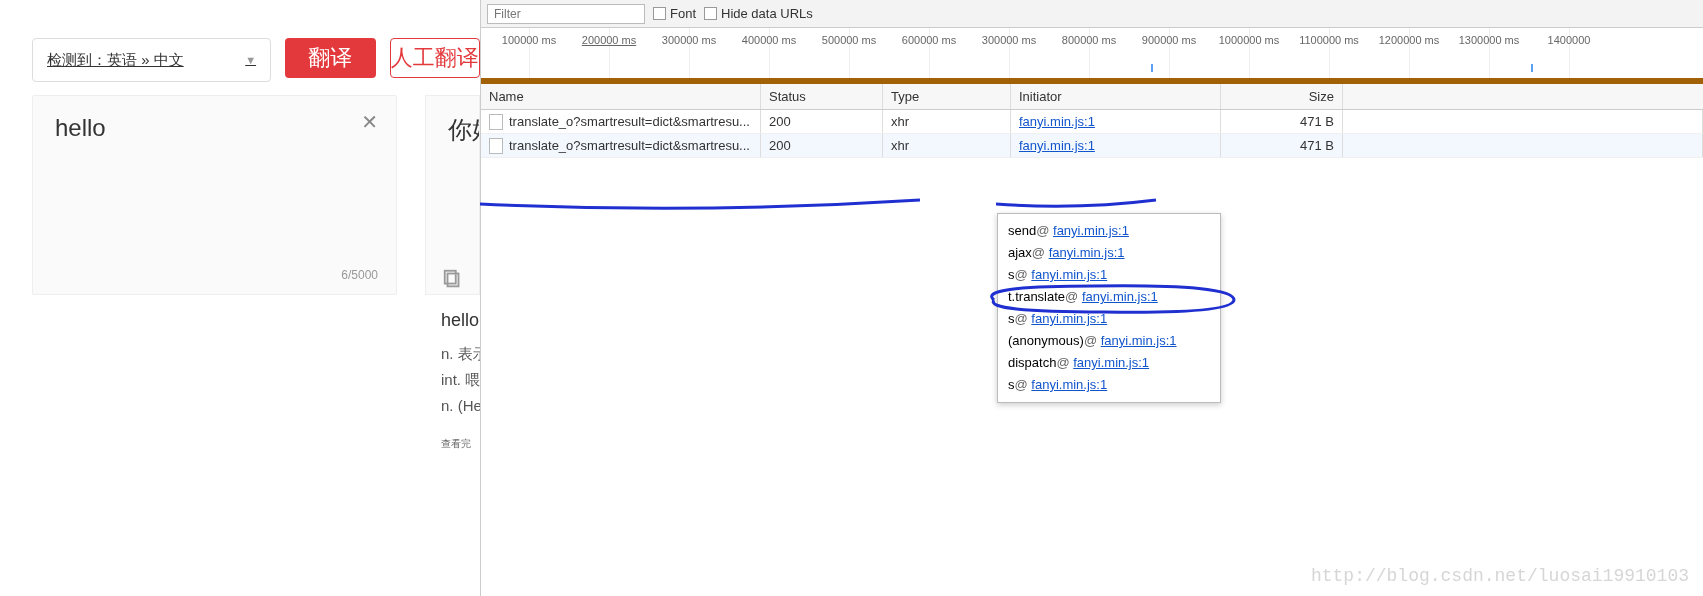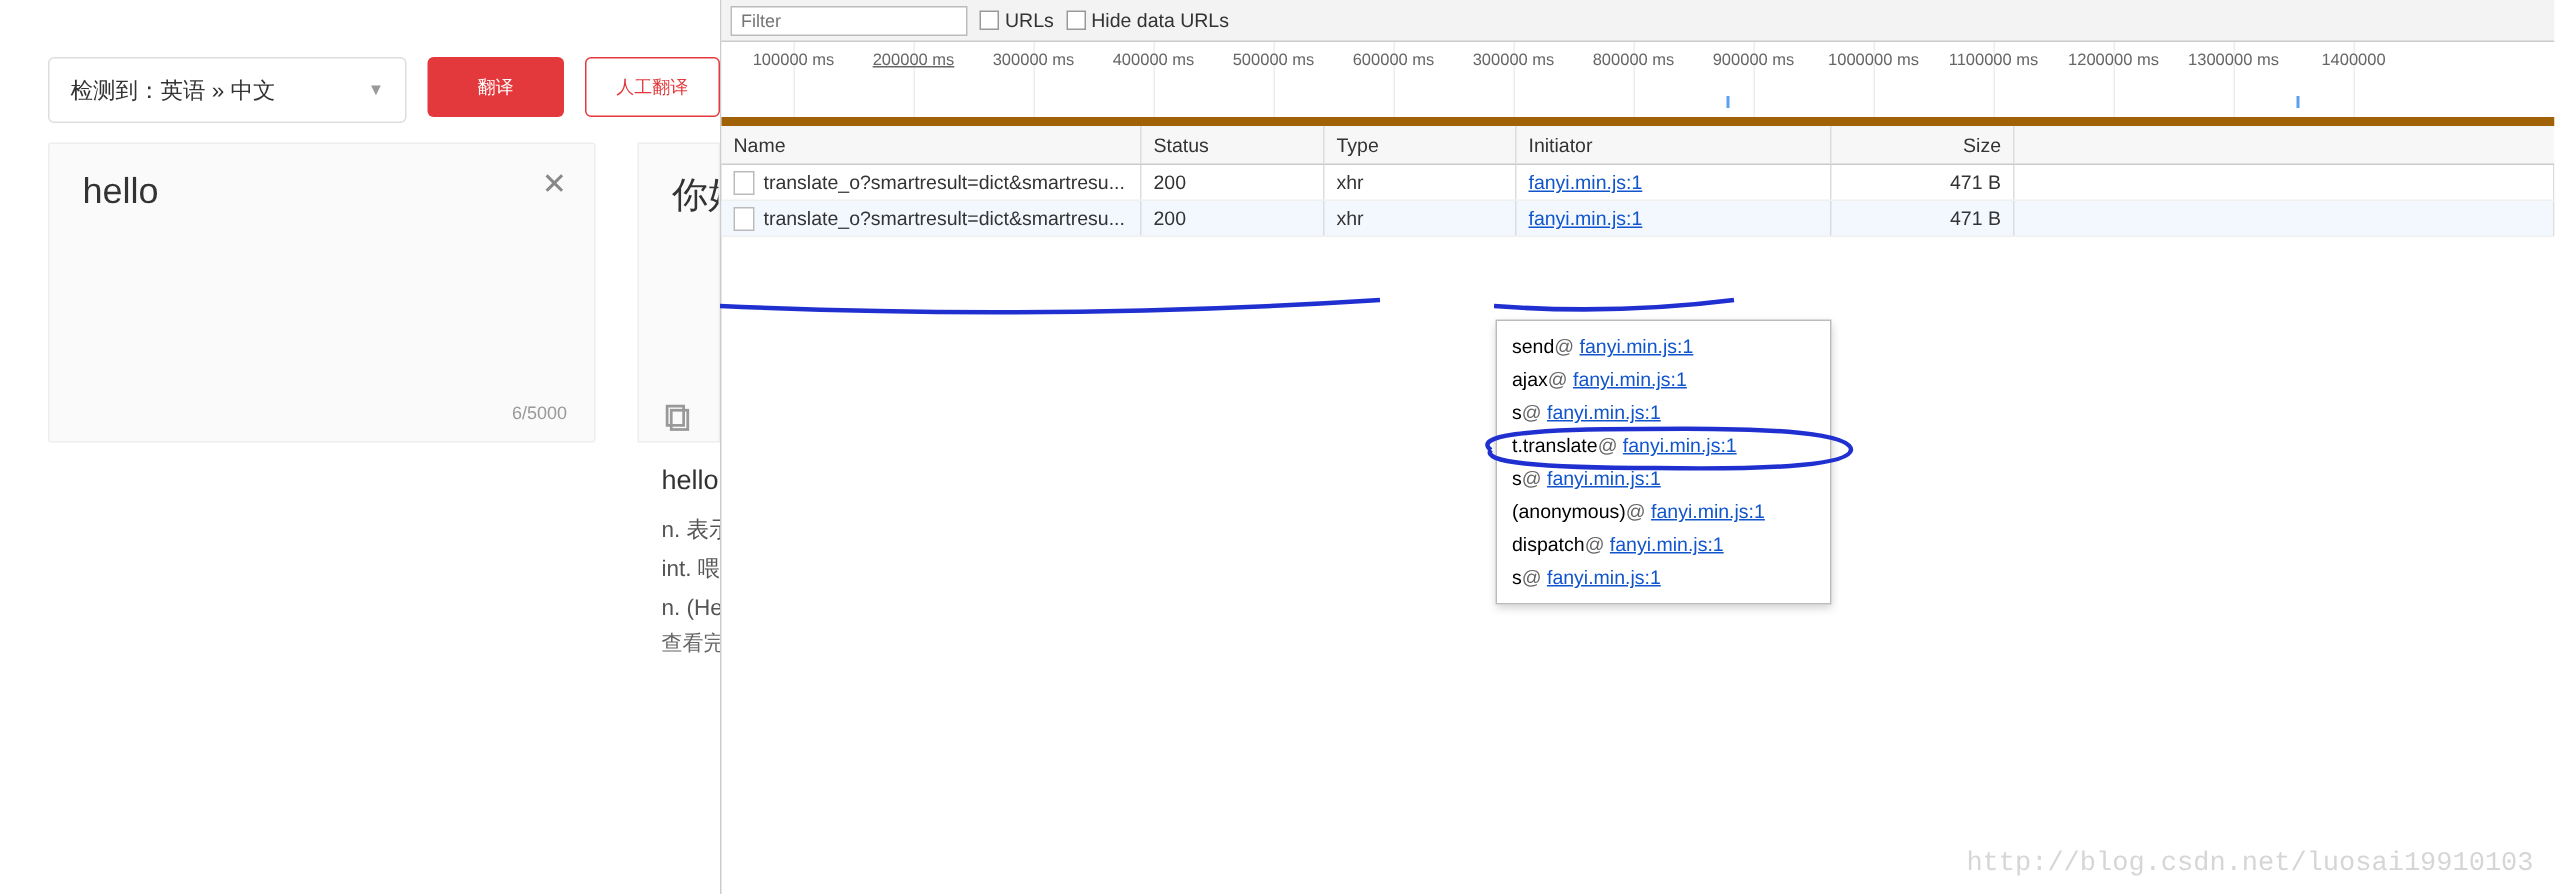--- a/index.html
+++ b/index.html
@@ -1,36 +1,36 @@
 <!DOCTYPE html>
 <html><head>
 <meta charset="utf-8">
 <style>
 * { margin:0; padding:0; box-sizing:border-box; font-family:Arial,"Microsoft YaHei",sans-serif; }
 body { width:1703px; height:596px; background:#fff; overflow:hidden; position:relative; }
 
 
 .left { position:absolute; left:0; top:0; width:480px; height:596px; background:#fff; }
 .lang-bar { display:flex; gap:14px; padding:38px 0 0 32px; }
-.lang-sel { width:245px; height:44px; border:1px solid #ddd; border-radius:4px; display:flex; align-items:center; padding:0 14px; font-size:15px; color:#333; }
+.lang-sel { width:245px; height:44px; border:1px solid #ddd; border-radius:4px; display:flex; align-items:center; padding:0 14px; font-size:15px; color:#333;text-decoration:underline; }
 .lang-sel .chev { margin-left:auto; color:#999; font-size:11px; }
-.btn { height:40px; border-radius:4px; display:flex; align-items:center; justify-content:center; font-size:12px; cursor:pointer; }
+.btn { height:40px; border-radius:4px; display:flex; align-items:center; justify-content:center; font-size:22px; cursor:pointer; }
 .btn-red { width:93px; background:#e4393c; color:#fff; border:none; }
 .btn-outline { width:93px; background:#fff; color:#e4393c; border:1px solid #e4393c; }
 .src-card { position:absolute; left:32px; top:95px; width:365px; height:200px; background:#fafafa; border:1px solid #eee; border-radius:2px; padding:18px 22px; }
 .src-text { font-size:24px; color:#333; }
 .close-x { position:absolute; top:14px; right:18px; color:#888; font-size:20px; cursor:pointer; }
 .counter { position:absolute; bottom:12px; right:18px; font-size:12px; color:#999; }
 .dst-card { position:absolute; left:425px; top:95px; width:55px; height:200px; background:#fafafa; border:1px solid #eee; padding:18px 22px; overflow:hidden; }
 .dst-text { font-size:24px; color:#333; white-space:nowrap; }
 .copy-ico { position:absolute; left:442px; top:268px; width:22px; height:22px; color:#999; }
 .dict { position:absolute; left:441px; top:310px; width:40px; overflow:hidden; }
 .dict-hd { font-size:18px; color:#333; margin-bottom:10px; white-space:nowrap; }
 .dict-ln { font-size:15px; color:#555; line-height:26px; white-space:nowrap; }
-.dict-more { font-size:14px; color:#666; margin-top:1px; white-space:nowrap; }
+.dict-more { font-size:10px; color:#666; margin-top:18px; white-space:nowrap; }
 
 
 .dev { position:absolute; left:480px; top:0; right:0; height:596px; background:#fff; border-left:1px solid #ccc; }
 .filter-bar { height:28px; border-bottom:1px solid #ccc; background:#f3f3f3; display:flex; align-items:center; padding:0 6px; gap:8px; font-size:13px; color:#333; }
 .filter-in { width:158px; height:20px; border:1px solid #bbb; padding:0 6px; font-size:12px; color:#888; background:#fff; }
 .chk { display:flex; align-items:center; gap:4px; }
 .chk .box { width:13px; height:13px; border:1px solid #999; background:#fff; }
 .tabs { display:flex; gap:4px; margin-left:4px; }
 .tab { padding:2px 6px; cursor:pointer; }
 .tab.active { background:#777; color:#fff; border-radius:2px; }
@@ -85,21 +85,21 @@
     <div class="dict-ln">n. (He</div>
     <div class="dict-more">查看完</div>
   </div>
 </div>
 
 <div class="dev">
   <div class="filter-bar">
     <input class="filter-in" placeholder="Filter" style="">
     <label class="chk">
         <span class="box"></span>
-        <span>URLs</span>
+        <span>Font</span>
       </label>
     <label class="chk">
         <span class="box"></span>
         <span>Hide data URLs</span>
       </label>
   </div>
   <div class="timeline" id="timeline">
     <div class="marker" style="left:670px"></div>
     <div class="marker" style="left:1050px"></div>
   <div class="tickline" style="left: 48px;"></div>

